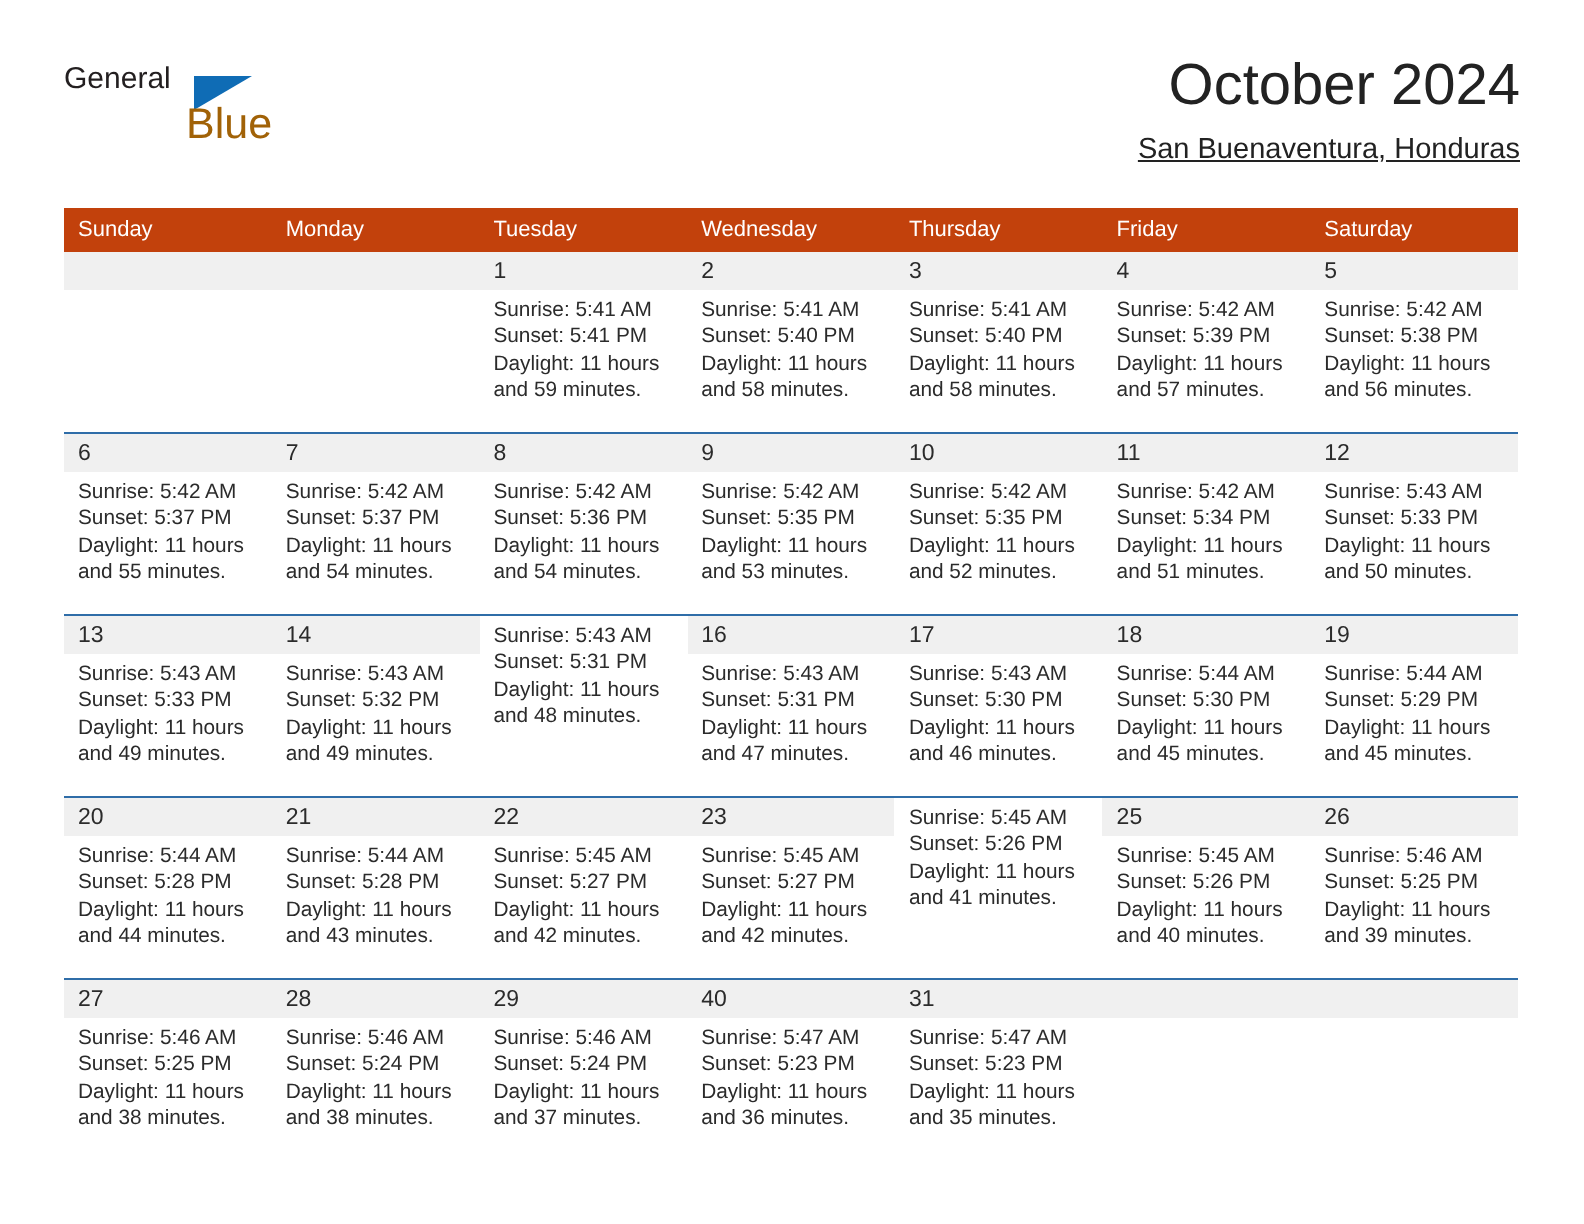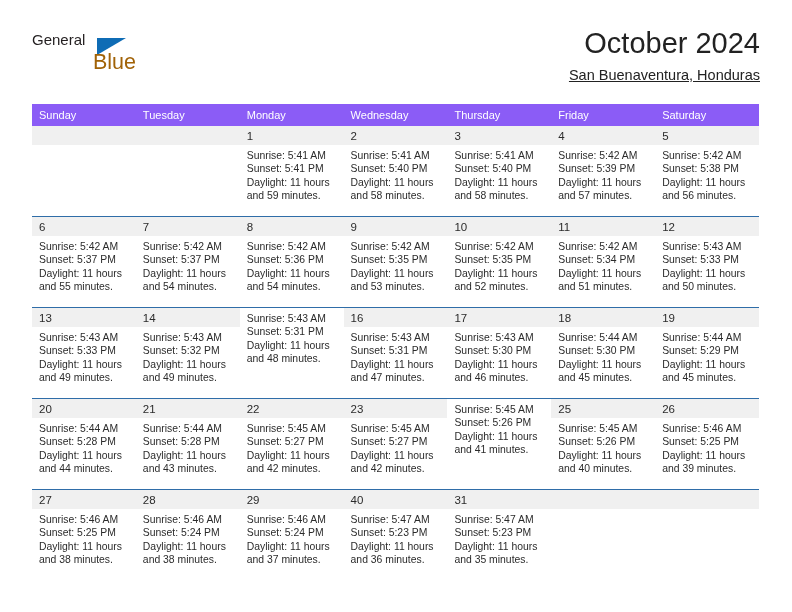--- a/index.html
+++ b/index.html
@@ -86,21 +86,21 @@
 
   
   .calendar {
     position: absolute;
     left: 32px;
     top: 104px;
     width: 727px;
   }
   .dow-row {
     display: flex;
-    background: #8b5cf6;
+    background: #c2410c;
     height: 22px;
   }
   .dow-cell {
     flex: 1 1 0;
     color: #ffffff;
     font-size: 11px;
     line-height: 22px;
     padding-left: 7px;
     box-sizing: border-box;
     white-space: nowrap;
@@ -160,22 +160,22 @@
     <div class="title-block">
       <div class="cal-title">October 2024</div>
       <div class="cal-subtitle">San Buenaventura, Honduras</div>
     </div>
 
   </div>
 
   <div class="calendar">
     <div class="dow-row" id="dow-row">
         <div class="dow-cell">Sunday</div>
+        <div class="dow-cell">Monday</div>
         <div class="dow-cell">Tuesday</div>
-        <div class="dow-cell">Monday</div>
         <div class="dow-cell">Wednesday</div>
         <div class="dow-cell">Thursday</div>
         <div class="dow-cell">Friday</div>
         <div class="dow-cell">Saturday</div>
       </div>
     <div id="weeks-container">
         <div class="week-row first">
           <div class="day-cell empty">
             <div class="day-num-strip"><span class="day-num"></span></div>
           </div>

